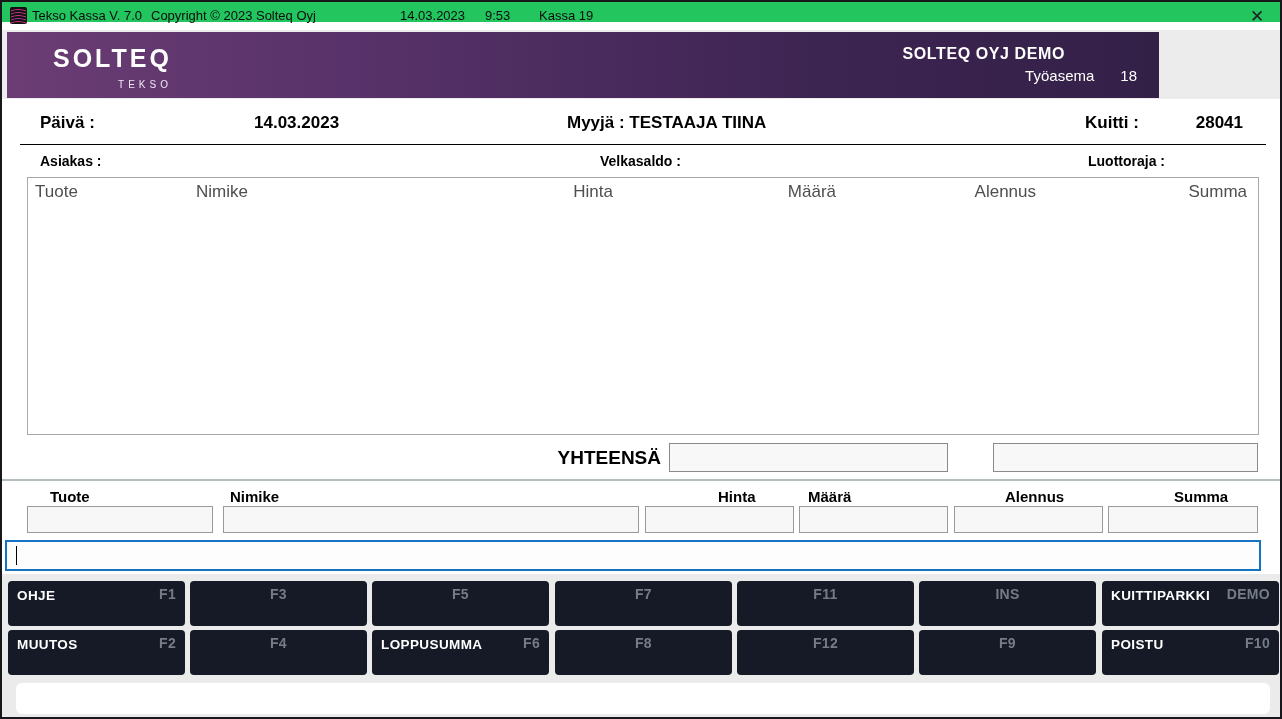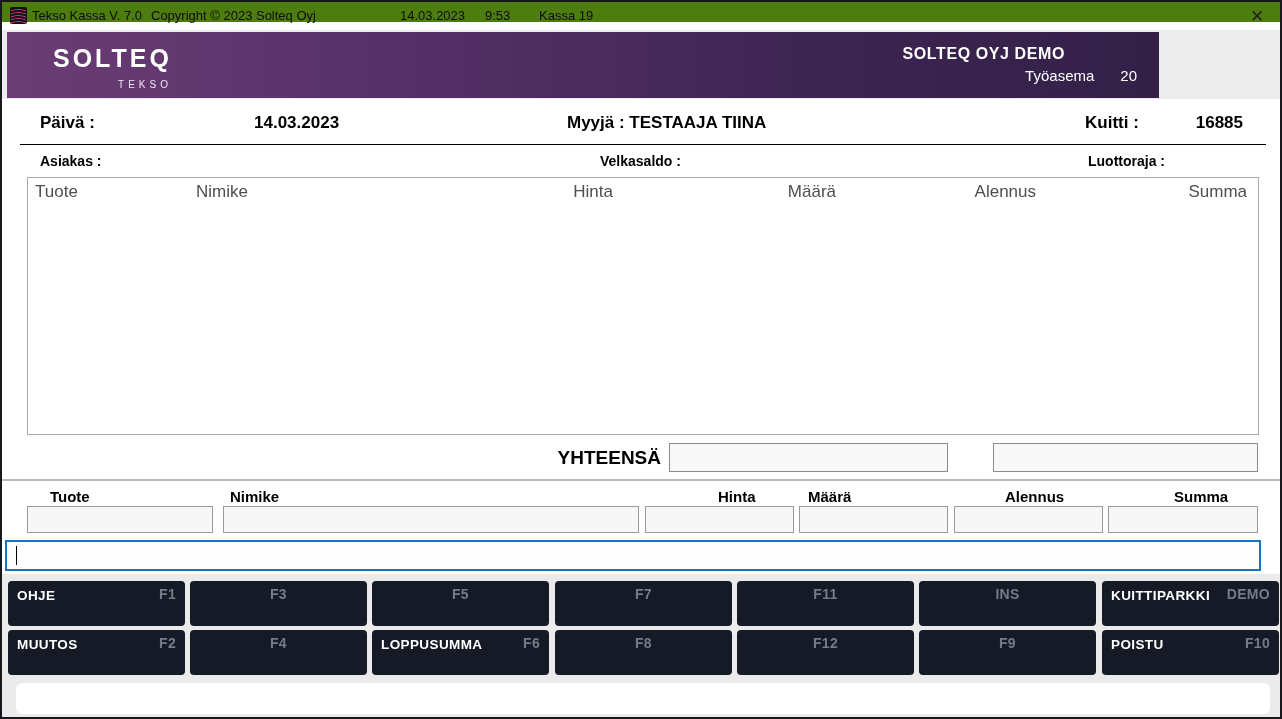--- a/index.html
+++ b/index.html
@@ -2,21 +2,21 @@
 <html><head>
 <meta charset="utf-8">
 <style>
   html,body{margin:0;padding:0;background:#444;}
   #window{
     position:relative;width:1282px;height:719px;background:#fff;
     font-family:"Liberation Sans", sans-serif;box-sizing:border-box;
     border:2px solid #17171c;overflow:hidden;margin:0 auto;
   }
   
-  .titlebar{position:absolute;left:0;top:0;width:100%;height:20px;background:#4d7c0f;}
+  .titlebar{position:absolute;left:0;top:0;width:100%;height:20px;background:#22c55e;}
   .titlebar span{position:absolute;top:6px;font-size:13px;color:#0d0d0d;white-space:pre;}
   .app-icon{position:absolute;left:8px;top:5px;width:17px;height:17px;}
   .tb-title{left:30px;}
   .tb-copy{left:149px;}
   .tb-date{left:398px;}
   .tb-time{left:483px;}
   .tb-kassa{left:537px;}
   .tb-close{
     position:absolute;right:8px;top:0;width:30px;height:28px;border:none;background:transparent;
     font-size:17px;line-height:28px;text-align:center;color:#222;cursor:pointer;padding:0;
@@ -130,29 +130,29 @@
   </div>
 
   <div class="header-band"></div>
   <div class="pheader">
     <div class="logo">
       <span class="logo-main">SOLTEQ</span>
       <span class="logo-sub">TEKSO</span>
     </div>
     <div class="hdr-right">
       <span class="hdr-company">SOLTEQ OYJ DEMO</span>
-      <span class="hdr-ws"><span>Työasema</span><span class="ws-num">20</span></span>
+      <span class="hdr-ws"><span>Työasema</span><span class="ws-num">18</span></span>
     </div>
   </div>
 
   <span class="ri ri-lg lab-paiva">Päivä :</span>
   <span class="ri ri-lg val-paiva">14.03.2023</span>
   <span class="ri ri-lg grp-myyja">Myyjä : TESTAAJA TIINA</span>
   <span class="ri ri-lg lab-kuitti">Kuitti :</span>
-  <span class="ri ri-lg val-kuitti">16885</span>
+  <span class="ri ri-lg val-kuitti">28041</span>
   <div class="hline1"></div>
   <span class="ri ri-sm lab-asiakas">Asiakas :</span>
   <span class="ri ri-sm lab-velka">Velkasaldo :</span>
   <span class="ri ri-sm lab-luotto">Luottoraja :</span>
 
   <div class="items">
     <span class="col col-tuote">Tuote</span>
     <span class="col col-nimike">Nimike</span>
     <span class="col col-hinta">Hinta</span>
     <span class="col col-maara">Määrä</span>

